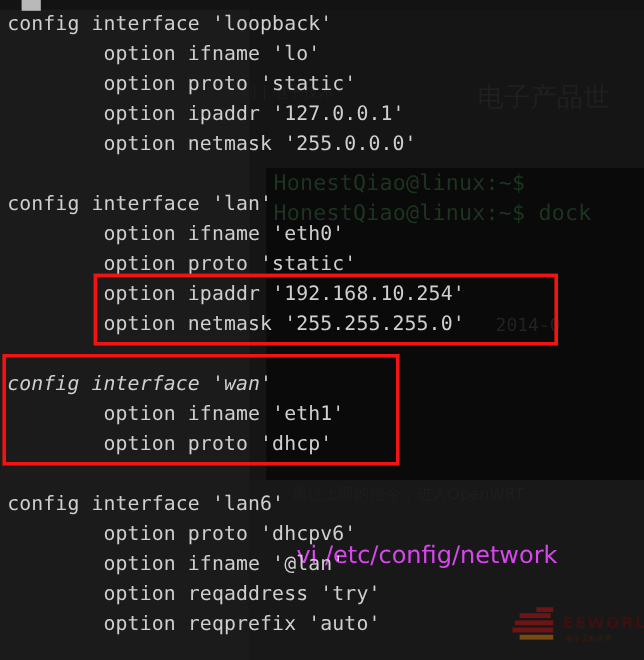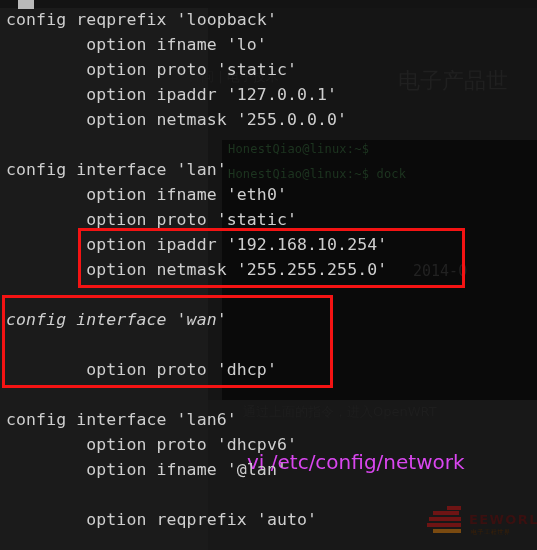--- a/index.html
+++ b/index.html
@@ -50,21 +50,21 @@
 
   
   .ghost {
     position: absolute;
     white-space: pre;
     pointer-events: none;
     user-select: none;
   }
   .ghost-term {
     font-family: "DejaVu Sans Mono", "Liberation Mono", monospace;
-    font-size: 12px;
+    font-size: 18px;
     color: #1d3520;
     letter-spacing: 0.2px;
   }
   .ghost-dim {
     font-family: "DejaVu Sans Mono", "Liberation Mono", monospace;
     font-size: 15px;
     color: #222222;
   }
   .ghost-cn {
     font-family: "DejaVu Sans", "Liberation Sans", sans-serif;
@@ -150,35 +150,37 @@
       <div class="ghost ghost-term" style="left: 228px; top: 142px;">HonestQiao@linux:~$</div>
       <div class="ghost ghost-term" style="left: 228px; top: 167px;">HonestQiao@linux:~$ dock</div>
       <div class="ghost ghost-dim" style="left: 413px; top: 262px;">2014-0</div>
       <div class="ghost ghost-cn" style="left: 188px; top: 68px;">百问 | 电子技术</div>
       <div class="ghost ghost-cn-big" style="left: 398px; top: 66px;">电子产品世</div>
       <div class="ghost ghost-cn" style="left: 243px; top: 403px;">通过上面的指令，进入OpenWRT</div>
       <div class="ghost ghost-lat" style="left: 247px; top: 450px;">vi /etc/config/network</div>
     </div>
 
   <div class="code-layer" id="code-layer">
-      <div class="line" style="top: 7px;">config reqprefix 'loopback'</div>
+      <div class="line" style="top: 7px;">config interface 'loopback'</div>
       <div class="line" style="top: 32px;">        option ifname 'lo'</div>
       <div class="line" style="top: 57px;">        option proto 'static'</div>
       <div class="line" style="top: 82px;">        option ipaddr '127.0.0.1'</div>
       <div class="line" style="top: 107px; text-align: right;">        option netmask '255.0.0.0'</div>
       <div class="line" style="top: 157px;">config interface 'lan'</div>
       <div class="line" style="top: 182px;">        option ifname 'eth0'</div>
       <div class="line" style="top: 207px;">        option proto 'static'</div>
       <div class="line" style="top: 232px;">        option ipaddr '192.168.10.254'</div>
       <div class="line" style="top: 257px;">        option netmask '255.255.255.0'</div>
       <div class="line" style="top: 307px; font-style: italic;">config interface 'wan'</div>
+      <div class="line" style="top: 332px;">        option ifname 'eth1'</div>
       <div class="line" style="top: 357px;">        option proto 'dhcp'</div>
       <div class="line" style="top: 407px;">config interface 'lan6'</div>
       <div class="line" style="top: 432px;">        option proto 'dhcpv6'</div>
       <div class="line" style="top: 457px;">        option ifname '@lan'</div>
+      <div class="line" style="top: 482px;">        option reqaddress 'try'</div>
       <div class="line" style="top: 507px;">        option reqprefix 'auto'</div>
     </div>
 
   <div id="annotation-layer">
       <div class="redbox" style="left: 78px; top: 228px; width: 387px; height: 60px; border-color: rgb(244, 19, 19);"></div>
       <div class="redbox" style="left: 2px; top: 295px; width: 331px; height: 93px; border-color: rgb(244, 19, 19);"></div>
     </div>
 
   <div class="logo">
     <svg width="108" height="44" viewBox="0 0 108 44">

